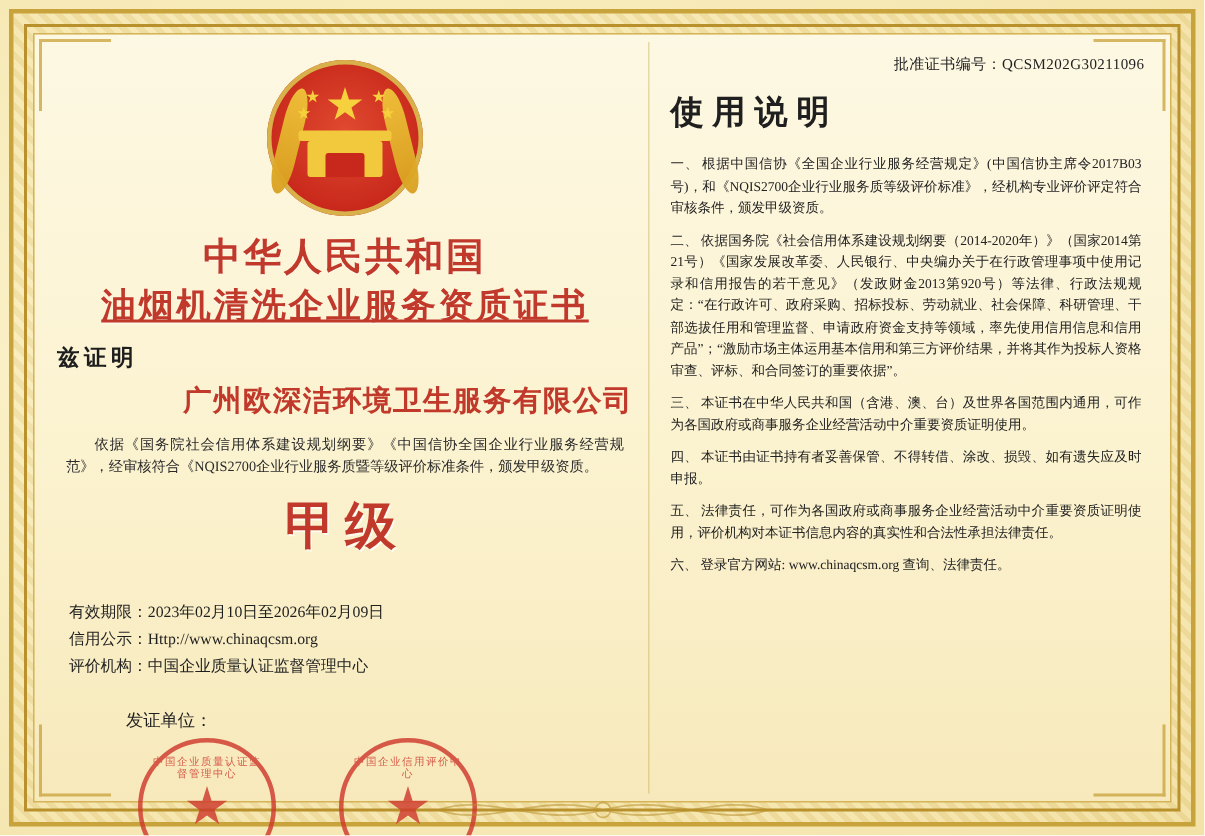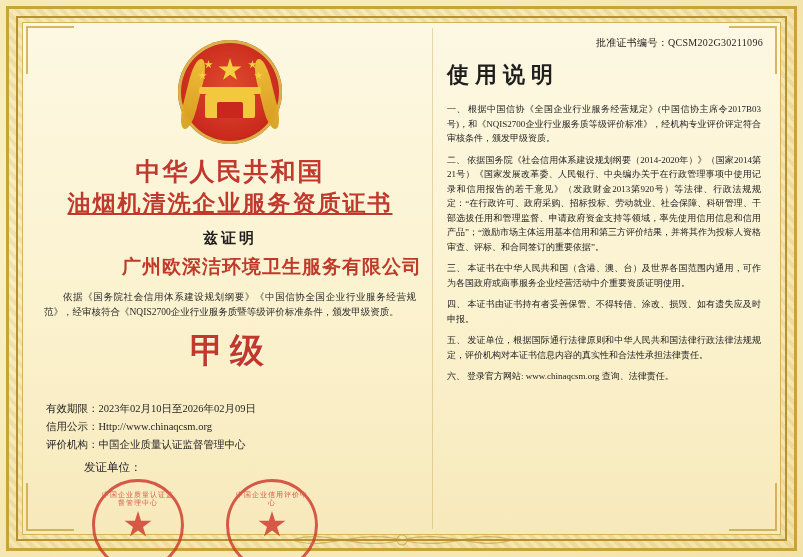--- a/index.html
+++ b/index.html
@@ -143,21 +143,21 @@
     text-align: center;
     color: #c0392b;
     font-weight: bold;
     letter-spacing: 2px;
     text-shadow: 0 1px 0 rgba(255,255,255,.6);
   }
   .title1 { font-size: 25px; line-height: 30px; margin-top: 13px; }
   .title2 { font-size: 23px; line-height: 30px; margin-top: 2px; text-decoration: underline; }
 
   .zizhengming {
-    text-align: center;
+    text-align: left;
     font-size: 15px;
     color: #1d1d1d;
     margin-top: 10px;
     letter-spacing: 3px;
     font-weight: bold;
   }
   .company {
     text-align: right;
     font-size: 19px;
     color: #c0392b;
@@ -184,21 +184,21 @@
     text-shadow: 1px 1px 0 rgba(255,255,255,.7);
   }
   .meta {
     margin-top: 26px;
     padding: 0 8px;
     font-size: 10.5px;
     line-height: 18px;
     color: #1f1f1f;
   }
   .issuer {
-    margin-top: 6px;
+    margin-top: 19px;
     padding-left: 46px;
     font-size: 11.5px;
     color: #1f1f1f;
     font-family: Liberation Mono, monospace;
   }
 
   
   .seals {
     position: relative;
     height: 96px;
@@ -365,21 +365,21 @@
       <div class="clause">
         <span class="num">二、</span><span>依据国务院《社会信用体系建设规划纲要（2014-2020年）》（国家2014第21号）《国家发展改革委、人民银行、中央编办关于在行政管理事项中使用记录和信用报告的若干意见》（发政财金2013第920号）等法律、行政法规规定：“在行政许可、政府采购、招标投标、劳动就业、社会保障、科研管理、干部选拔任用和管理监督、申请政府资金支持等领域，率先使用信用信息和信用产品”；“激励市场主体运用基本信用和第三方评价结果，并将其作为投标人资格审查、评标、和合同签订的重要依据”。</span>
       </div>
       <div class="clause">
         <span class="num">三、</span><span>本证书在中华人民共和国（含港、澳、台）及世界各国范围内通用，可作为各国政府或商事服务企业经营活动中介重要资质证明使用。</span>
       </div>
       <div class="clause">
         <span class="num">四、</span><span>本证书由证书持有者妥善保管、不得转借、涂改、损毁、如有遗失应及时申报。</span>
       </div>
       <div class="clause">
-        <span class="num">五、</span><span>发证单位，根据国际通行法律原则和中华人民共和国法律行政法律法规规定，评价机构对本证书信息内容的真实性和合法性承担法律责任。</span>
+        <span class="num">五、</span><span>法律责任，可作为各国政府或商事服务企业经营活动中介重要资质证明使用，评价机构对本证书信息内容的真实性和合法性承担法律责任。</span>
       </div>
       <div class="clause">
         <span class="num">六、</span><span>登录官方网站: www.chinaqcsm.org 查询、法律责任。</span>
       </div>
     </div>
   </div>
 
   <svg class="bottom-orn" viewBox="0 0 230 26">
     <path d="M5 13 C40 1, 70 25, 115 13 C160 1, 190 25, 225 13" fill="none" stroke="#b8912d" stroke-width="1.2"></path>
     <path d="M5 13 C40 25, 70 1, 115 13 C160 25, 190 1, 225 13" fill="none" stroke="#b8912d" stroke-width="1.2"></path>

